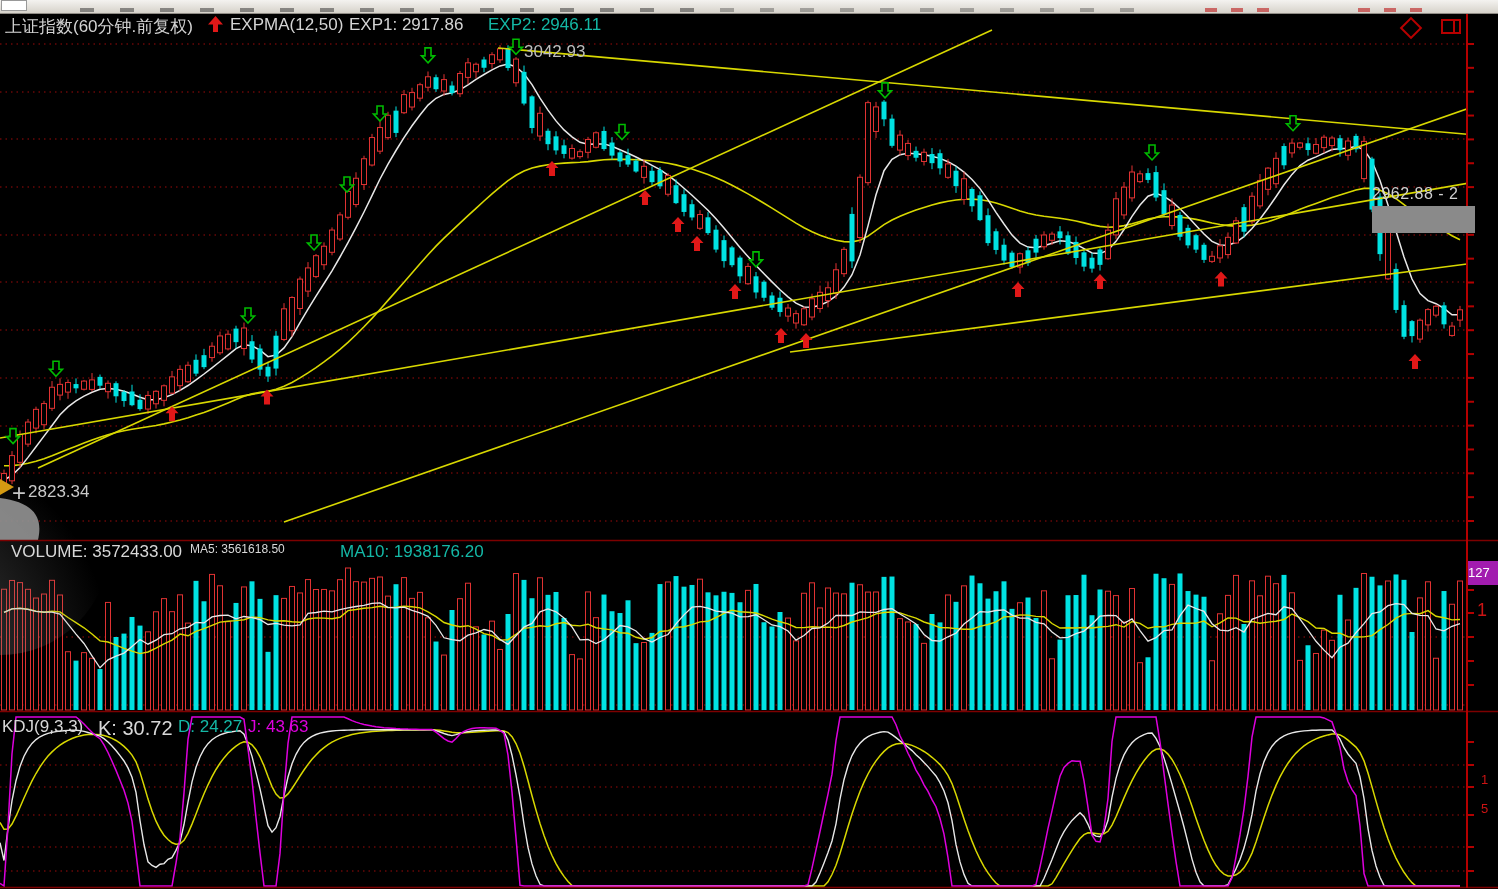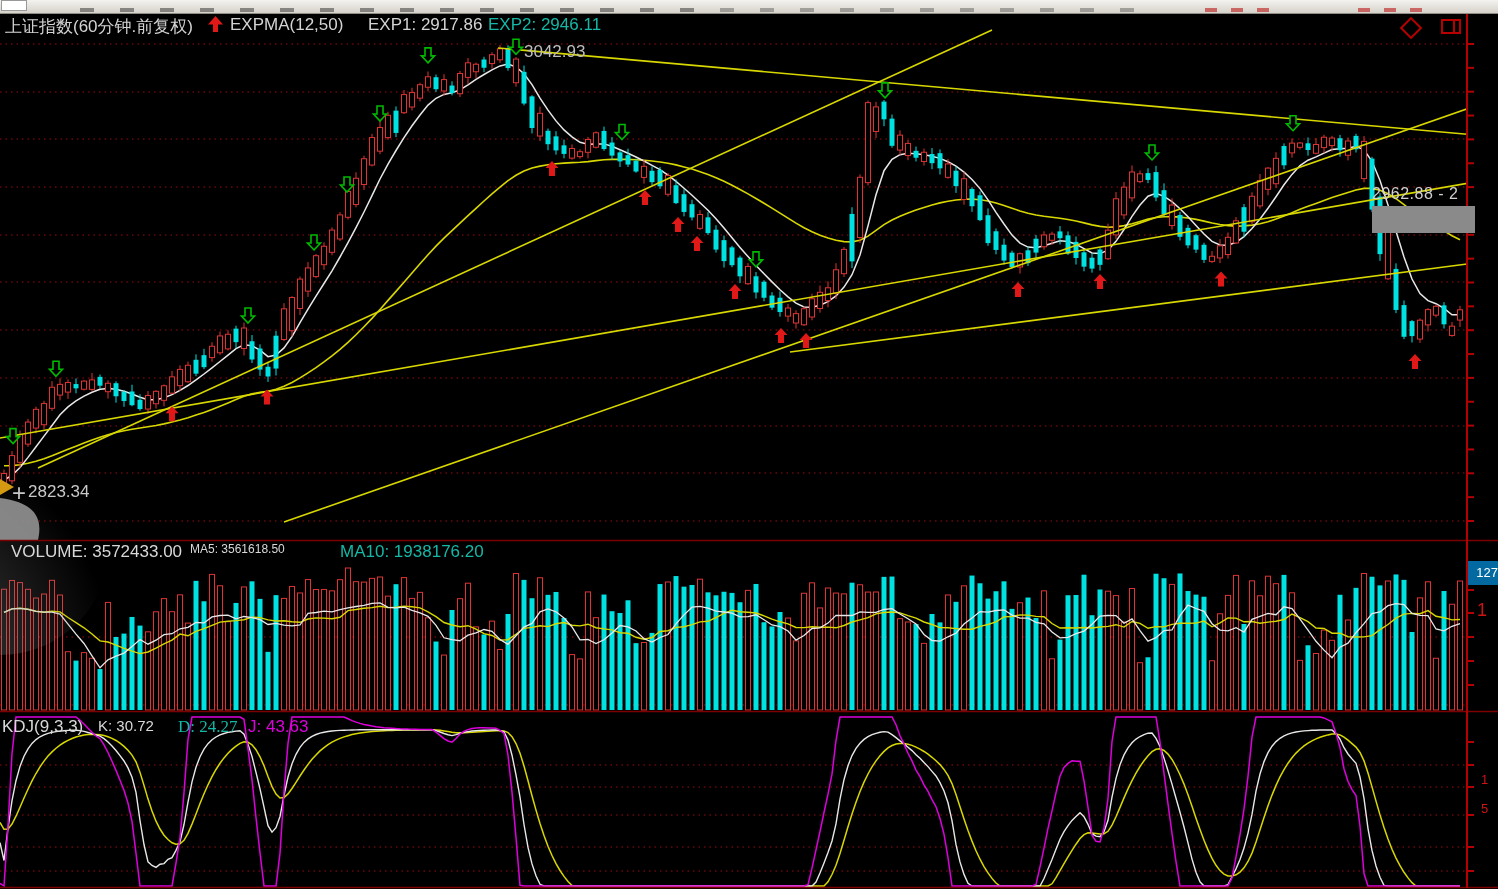--- a/index.html
+++ b/index.html
@@ -12,22 +12,22 @@
   .tb-white-box{position:absolute;left:1px;top:0;width:26px;height:11px;background:#fff;border:1px solid #999;box-sizing:border-box;}
   .tb-frag{position:absolute;top:8px;height:4px;background:repeating-linear-gradient(90deg,rgba(45,45,45,.5) 0 14px,transparent 14px 40px);}
   .tb-frag-red{position:absolute;top:8px;height:4px;background:repeating-linear-gradient(90deg,rgba(190,40,40,.65) 0 12px,transparent 12px 26px);}
   #chart-svg{position:absolute;left:0;top:0;z-index:1;}
   .lbl{position:absolute;z-index:3;white-space:pre;}
   .hdr-txt{top:15px;font-size:17px;color:#d4d4d4;}
   .yellow{color:#14b8a6;}
   .magenta{color:#dd00dd;}
   .white{color:#d8d8d8;}
   .gray-box{position:absolute;left:1372px;top:206px;width:103px;height:27px;background:#8a8a8a;z-index:2;}
-  .vol-top-box{position:absolute;left:1468px;top:561px;width:30px;height:24px;background:#0369a1;
-               color:#fff;font-size:13px;line-height:24px;text-align:right;z-index:3;}
+  .vol-top-box{position:absolute;left:1468px;top:561px;width:30px;height:24px;background:#a21caf;
+               color:#fff;font-size:13px;line-height:24px;text-align:left;z-index:3;}
   .red-scale{color:#cc1414;z-index:3;position:absolute;}
   .icon-diamond{position:absolute;left:1403px;top:20px;width:12px;height:12px;
                 border:2px solid #b80000;transform:rotate(45deg);z-index:3;}
   .icon-window{position:absolute;left:1441px;top:19px;width:20px;height:15px;
                border:2px solid #b80000;box-sizing:border-box;z-index:3;}
   .icon-window .vline{position:absolute;left:10px;top:0;width:2px;height:100%;background:#b80000;}
   .cross{font-size:24px;color:#c8c8c8;line-height:17px;}
   .low-wrap{display:flex;align-items:center;gap:2px;}
 </style>
 </head>
@@ -724,21 +724,21 @@
         <line x1="1467" y1="847" x2="1474" y2="847" stroke="#b40000" stroke-width="2"></line>
         <line x1="1467" y1="871" x2="1474" y2="871" stroke="#b40000" stroke-width="2"></line>
       </g>
     </svg>
 
   <div class="lbl hdr-txt" style="left:5px;">上证指数(60分钟.前复权)</div>
   <svg class="lbl" style="left:208px;top:16px;z-index:3;" width="15" height="17">
     <path d="M7.5 0 L15 8.5 L10 8.5 L10 16 L5 16 L5 8.5 L0 8.5 Z" fill="#e01818"></path>
   </svg>
   <div class="lbl hdr-txt" style="left:230px;">EXPMA(12,50)</div>
-  <div class="lbl hdr-txt" style="left:368px;text-align:right;">EXP1: 2917.86</div>
+  <div class="lbl hdr-txt" style="left:349px;text-align:right;">EXP1: 2917.86</div>
   <div class="lbl hdr-txt yellow" style="left:488px;">EXP2: 2946.11</div>
 
   <div class="icon-diamond"></div>
   <div class="icon-window">
       <div class="vline"></div>
     </div>
 
   <div class="lbl" style="left:524px;top:42px;font-size:17px;color:#bdbdbd;text-align:center;">3042.93</div>
   <div class="lbl low-wrap" style="left:12px;top:482px;font-size:17px;color:#c8c8c8;">
     <span class="cross">+</span>
@@ -748,19 +748,19 @@
   <div class="gray-box"></div>
 
   <div class="lbl white" style="left:11px;top:542px;font-size:17px;">VOLUME: 3572433.00</div>
   <div class="lbl white" style="left:190px;top:542px;font-size:12px;">MA5: 3561618.50</div>
   <div class="lbl yellow" style="left:340px;top:542px;font-size:17px;">MA10: 1938176.20</div>
   <div class="vol-top-box">127</div>
   <div class="lbl red-scale" style="left:1477px;top:600px;font-size:18px;">1</div>
   <div class="lbl red-scale" style="left:1468px;top:692px;font-size:16px;padding-left:48px;">X10</div>
 
   <div class="lbl white" style="left:2px;top:717px;font-size:17px;">KDJ(9,3,3)</div>
-  <div class="lbl white" style="left:98px;top:717px;font-size:15px;">K: 30.72</div>
-  <div class="lbl yellow" style="left:178px;top:717px;font-size:17px;font-family:Liberation Serif, serif;">D: 24.27</div>
+  <div class="lbl white" style="left:98px;top:717px;font-size:20px;">K: 30.72</div>
+  <div class="lbl yellow" style="left:178px;top:717px;font-size:17px;">D: 24.27</div>
   <div class="lbl magenta" style="left:248px;top:717px;font-size:17px;">J: 43.63</div>
   <div class="lbl red-scale" style="left:1481px;top:772px;font-size:13px;">1</div>
   <div class="lbl red-scale" style="left:1481px;top:801px;font-size:13px;">5</div>
 
 </div>
 
 </body></html>

